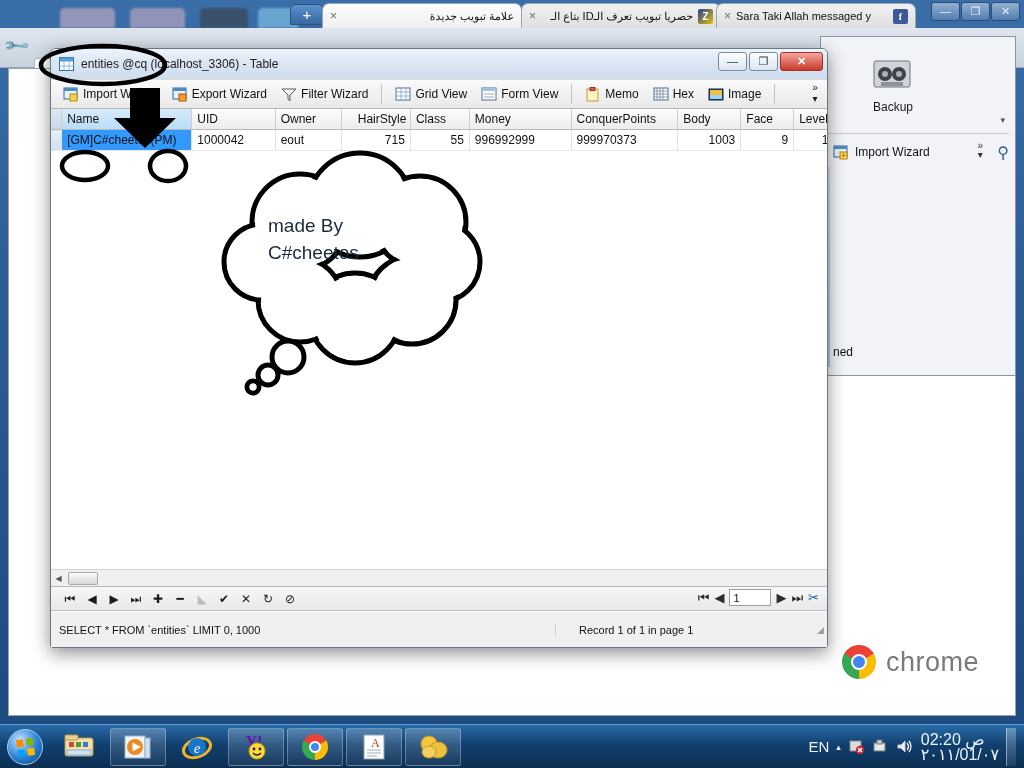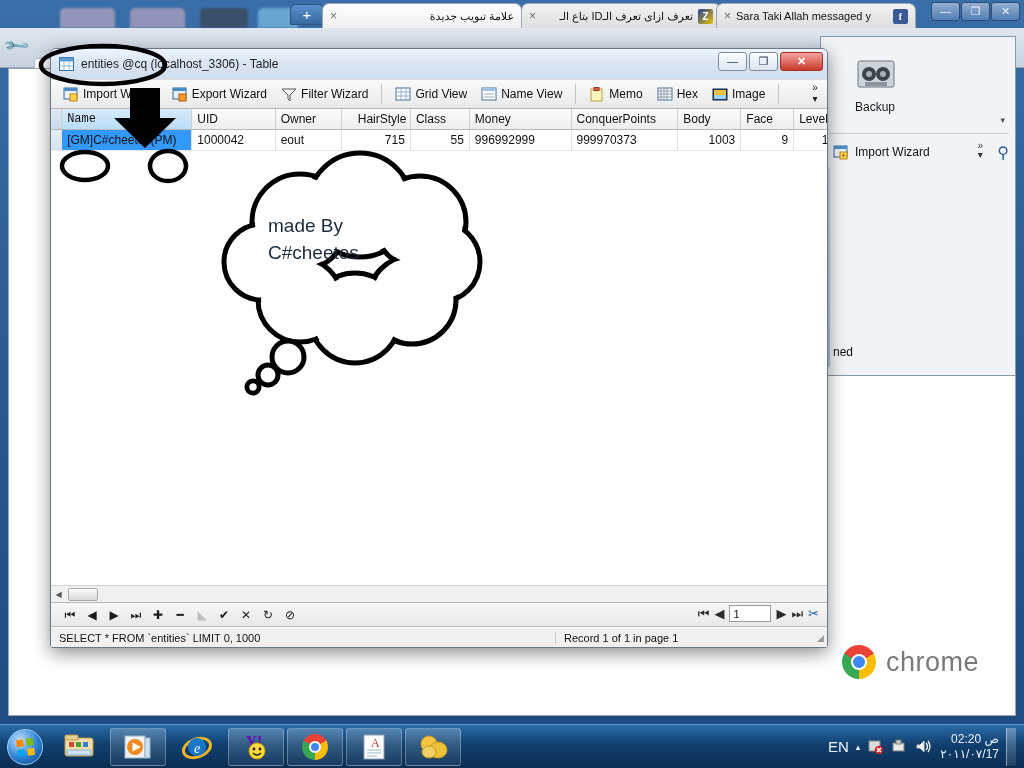--- a/index.html
+++ b/index.html
@@ -85,21 +85,21 @@
     width:16px; height:16px; border-radius:50%; background:#4285f4;
     border:2px solid #fff; box-sizing:border-box; }
   #chrome-word { font-size: 27px; color: #7a7a7a; letter-spacing: .5px; }
 
   
   #navicat-main {
     position: absolute; left: 820px; top: 36px; width: 196px; height: 340px;
     background: #f1f3f6; border: 1px solid #8a97a5;
   }
   #nav-icons { display: flex; gap: 16px; padding: 18px 0 0 34px; }
-  .nav-icon { width: 58px; text-align: left; cursor: pointer; }
+  .nav-icon { width: 58px; text-align: right; cursor: pointer; }
   .nav-icon-art { width: 42px; height: 38px; margin: 0 auto 3px; }
   .nav-icon-label { font-size: 12px; color: #1a1a1a; }
   #nav-ribbon-chev { position: absolute; right: 10px; top: 78px;
     font-size: 9px; color: #555; cursor: pointer; }
   #nav-divider { position: absolute; left: 8px; top: 96px; width: 180px;
     border-top: 1px solid #c6ccd4; }
   #nav-import {
     position: absolute; left: 8px; top: 102px; width: 180px; height: 26px;
     display: flex; align-items: center; gap: 6px; padding-left: 4px;
     font-size: 12px; color: #111; cursor: pointer;
@@ -209,22 +209,22 @@
   .navbtn.dim { color: #bdbdbd; }
   #pager { position: absolute; right: 8px; top: 2px;
     display: flex; align-items: center; gap: 5px; }
   .pgbtn { font-size: 13px; color: #2b2b2b; cursor: pointer; }
   #pg-input {
     width: 42px; height: 17px; background: #fff; border: 1px solid #9d9d9d;
     font-size: 11px; color: #111; padding: 0 3px; line-height: 16px;
   }
   #pg-tools { font-size: 13px; color: #1d5fa8; cursor: pointer; }
   #statusbar {
-    height: 20px; flex: none; display: flex; align-items: center;
-    background: #f0f0f0; border-top: 1px solid #fff; font-size: 11px; color: #111;
+    height: 36px; flex: none; display: flex; align-items: center;
+    background: #f0f0f0; border-top: 1px solid #fff; font-size: 11px; color: #111; gap: 15px;
   }
   #sb-sql { flex: none; width: 505px; padding-left: 8px;
     border-right: 1px solid #cdcdcd; }
   #sb-record { padding-left: 8px; flex: 1; }
   #sb-grip { width: 14px; font-size: 9px; color: #9a9a9a; text-align: right;
              padding-right: 3px; }
 
   
   #annot { position: absolute; left: 0; top: 0; width: 1024px; height: 768px;
            pointer-events: none; }
@@ -261,21 +261,21 @@
     width: 56px; height: 38px; margin-left: 3px; cursor: pointer;
     display: flex; align-items: center; justify-content: center;
     border: 1px solid rgba(255,255,255,.28); border-radius: 3px;
     background: linear-gradient(180deg,rgba(255,255,255,.22),rgba(255,255,255,.05));
   }
   .tbitem.plain { border-color: transparent; background: transparent; }
   #tray { margin-left: auto; display: flex; align-items: center; gap: 7px;
           padding-right: 8px; color: #eaf3ff; font-size: 12px; }
   #tray-lang { font-size: 15px; }
   #tray-chev { font-size: 9px; }
-  #clock { text-align: right; line-height: 15px; font-size: 12px; }
+  #clock { text-align: left; line-height: 15px; font-size: 16px; }
   #showdesk { width: 10px; height: 38px;
     background: linear-gradient(180deg,rgba(255,255,255,.3),rgba(255,255,255,.08));
     border-left: 1px solid rgba(255,255,255,.45); cursor: pointer; }
 </style>
 </head>
 <body>
 
 <div id="chrome-window">
 
   <div id="chrome-tabstrip">
@@ -287,21 +287,21 @@
 
     <div id="tab-new">+</div>
 
     <div class="ctab active" style="left:322px;width:200px;">
       <span class="ctab-title">علامة تبويب جديدة</span>
       <span class="ctab-close">×</span>
     </div>
 
     <div class="ctab" style="left:521px;width:200px;">
       <span class="favicon fav-z">Z</span>
-      <span class="ctab-title">تعرف ازاى تعرف الـID بتاع الـ</span>
+      <span class="ctab-title">حصريا تبويب تعرف الـID بتاع الـ</span>
       <span class="ctab-close">×</span>
     </div>
 
     <div class="ctab" style="left:716px;width:200px;direction:ltr;">
       <span class="ctab-close">×</span>
       <span class="ctab-title">Sara Taki Allah messaged y</span>
       <span class="favicon fav-fb">f</span>
     </div>
 
     <div id="chrome-winbtns">
@@ -420,21 +420,21 @@
     </div>
     <div class="tbtn">
       <svg class="tico" viewBox="0 0 16 15">
         <rect x="1" y="1" width="14" height="12" fill="#fff" stroke="#4b6f96"></rect>
         <rect x="1" y="1" width="14" height="3" fill="#9fc2e2"></rect>
         <g stroke="#9aa7b4">
             <line x1="3" y1="7" x2="13" y2="7"></line>
             <line x1="3" y1="10" x2="13" y2="10"></line>
           </g>
       </svg>
-      <span>Name View</span>
+      <span>Form View</span>
     </div>
     <div class="tsep"></div>
     <div class="tbtn">
       <svg class="tico" viewBox="0 0 16 15">
         <rect x="2" y="2" width="11" height="12" fill="#fdf3c0" stroke="#b9a13a"></rect>
         <rect x="5" y="0.5" width="5" height="3" fill="#e05a4a" stroke="#9c3226"></rect>
       </svg>
       <span>Memo</span>
     </div>
     <div class="tbtn">
@@ -464,21 +464,21 @@
       <div>»</div>
       <div>▾</div>
     </div>
   </div>
 
   <div id="grid-area">
     <table class="grid">
       <thead>
         <tr>
           <th id="row-marker" style="width:6px;"></th>
-          <th class="sel" style="width:128px;font-family:Liberation Mono, monospace;">Name</th>
+          <th class="sel" style="width:128px;">Name</th>
           <th style="width:82px;">UID</th>
           <th style="width:65px;">Owner</th>
           <th style="width:68px;padding-left:16px;">HairStyle</th>
           <th style="width:58px;">Class</th>
           <th style="width:100px;">Money</th>
           <th style="width:105px;">ConquerPoints</th>
           <th style="width:62px;">Body</th>
           <th style="width:52px;">Face</th>
           <th style="width:46px;">Level</th>
         </tr>
@@ -663,17 +663,17 @@
       <rect x="2" y="4" width="11" height="8" fill="#e8e8e8" stroke="#7a7a7a"></rect>
       <rect x="5" y="1" width="5" height="4" fill="#cfcfcf" stroke="#7a7a7a"></rect>
     </svg>
     <svg width="18" height="15" viewBox="0 0 18 15">
       <polygon points="2,6 5,6 9,2 9,13 5,9 2,9" fill="#f0f0f0" stroke="#cfcfcf"></polygon>
       <path d="M11,4 Q14,7.5 11,11" fill="none" stroke="#f0f0f0" stroke-width="1.4"></path>
       <path d="M13,2 Q17,7.5 13,13" fill="none" stroke="#f0f0f0" stroke-width="1.4"></path>
     </svg>
     <div id="clock">
       <div>02:20 ص</div>
-      <div>٢٠١١/٠٧/17</div>
+      <div>٢٠١١/01/٠٧</div>
     </div>
     <div id="showdesk"></div>
   </div>
 </div>
 
 </body></html>

